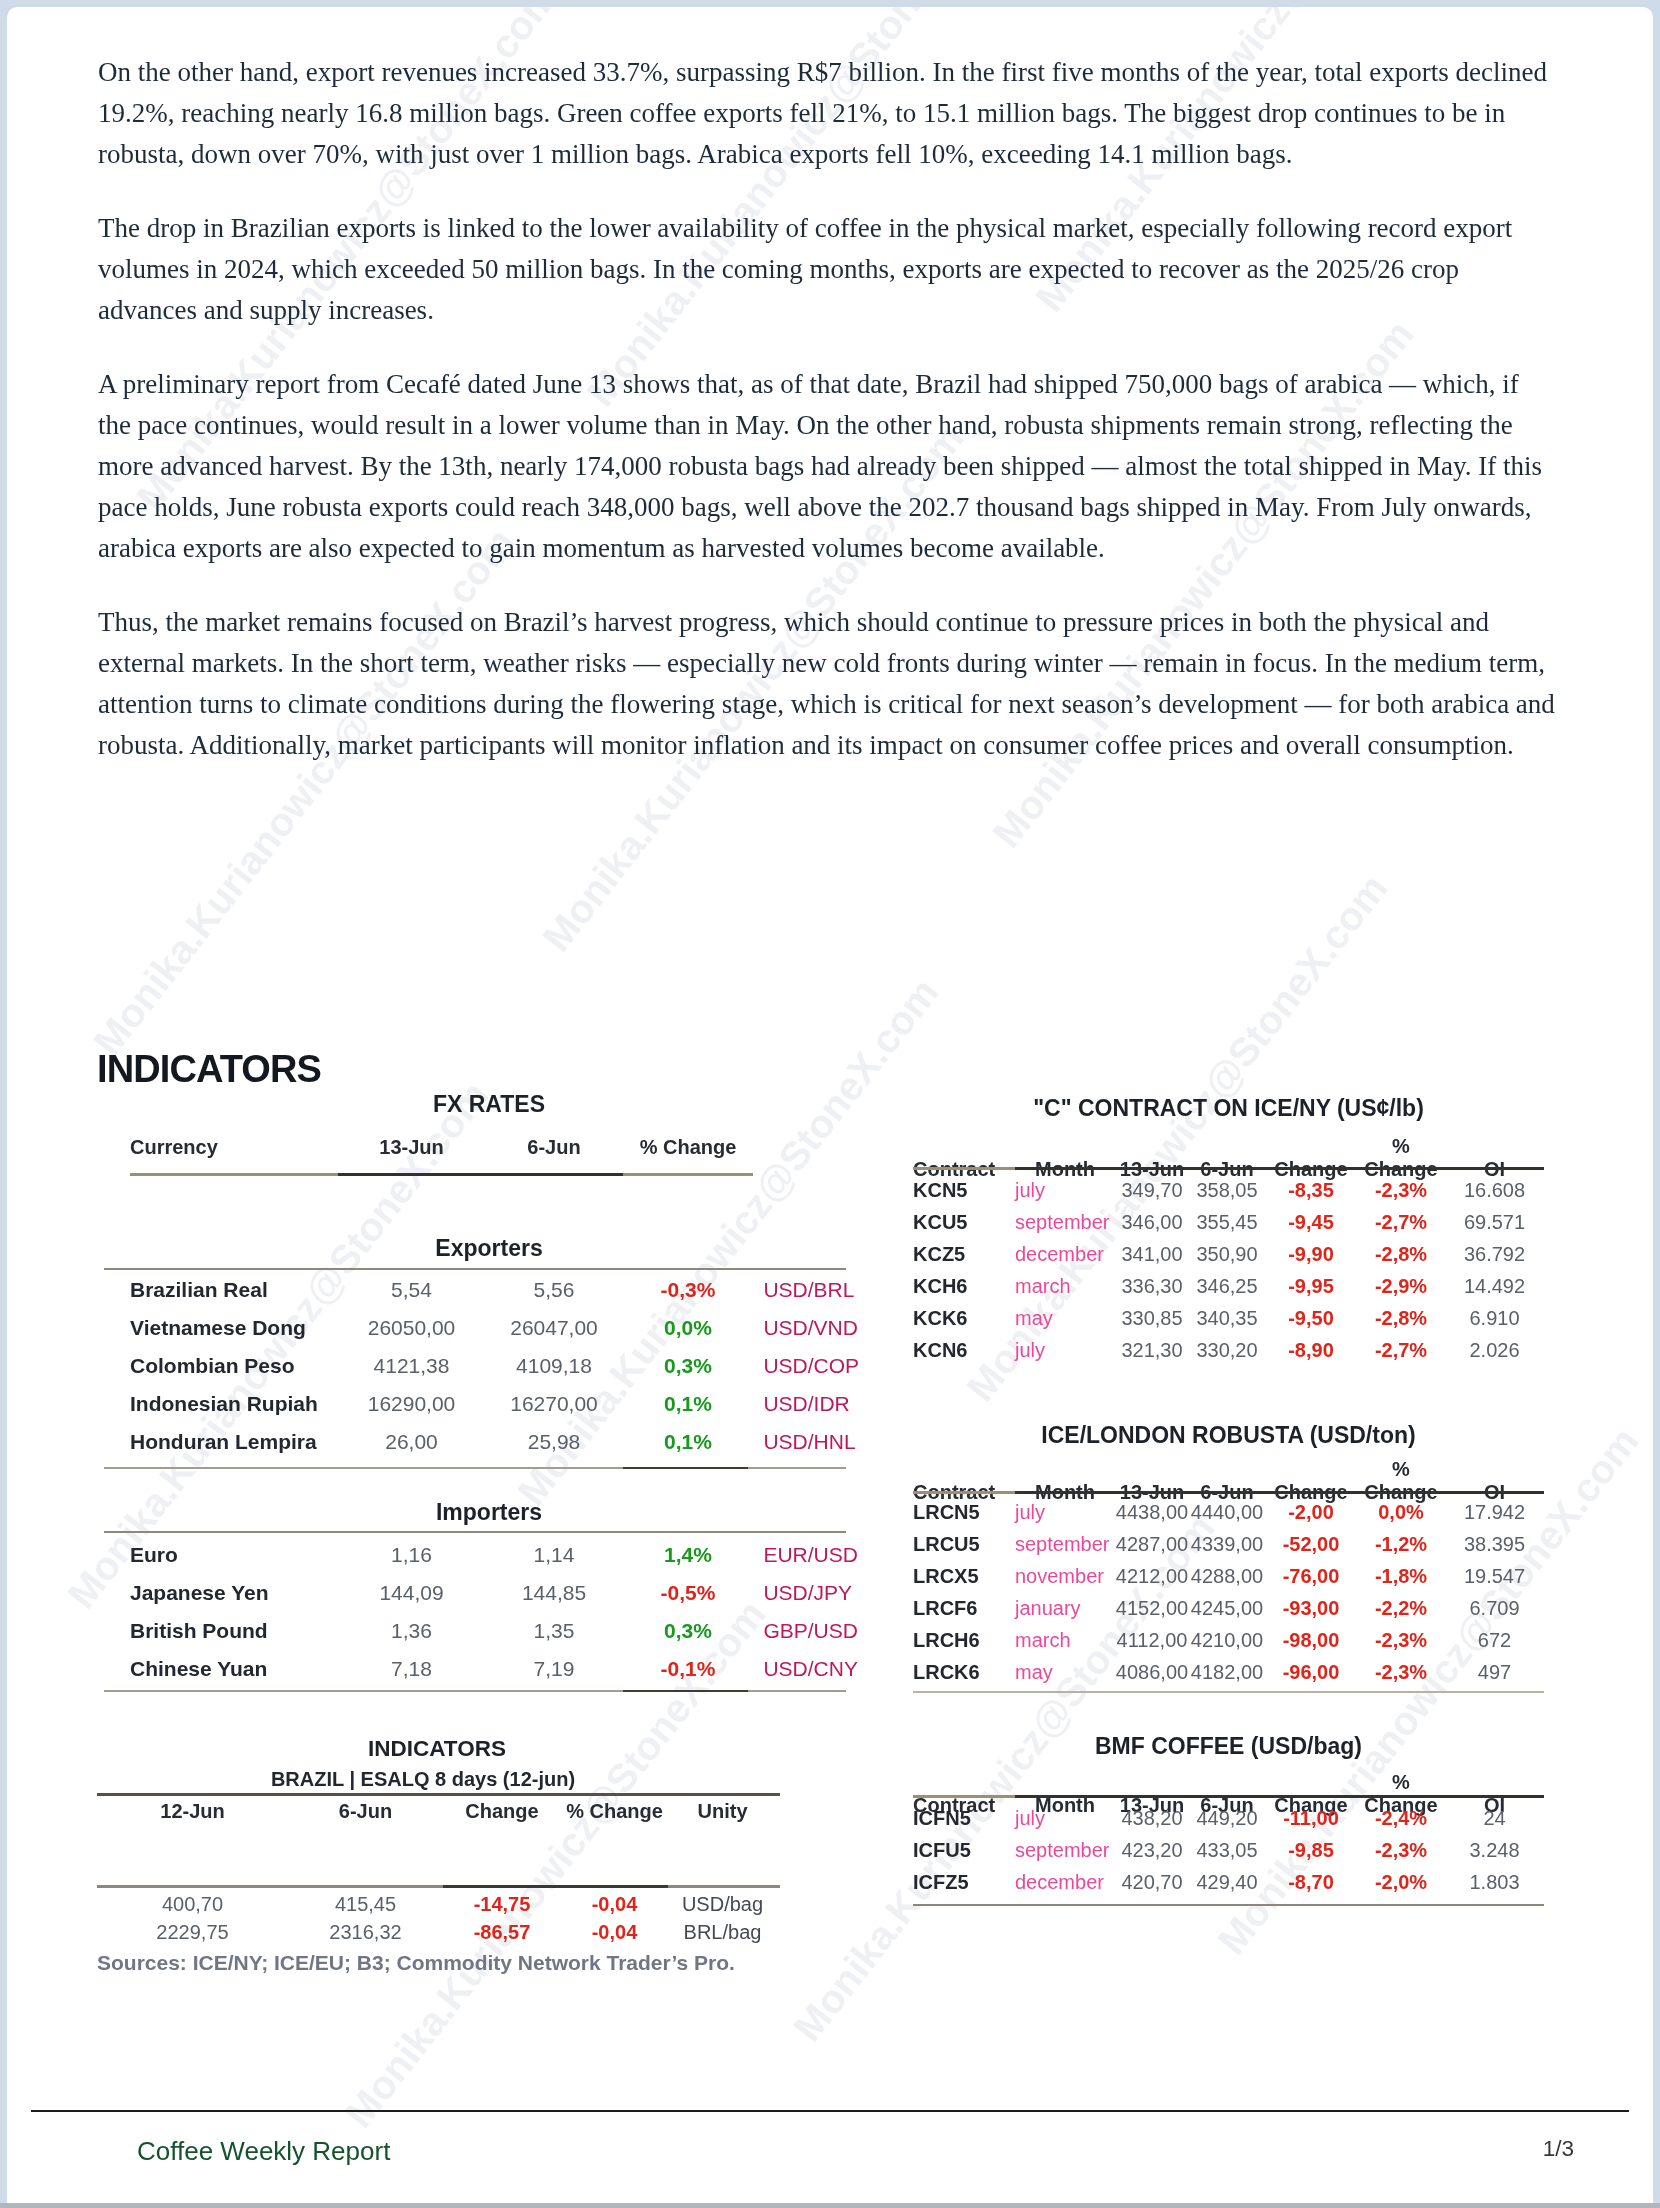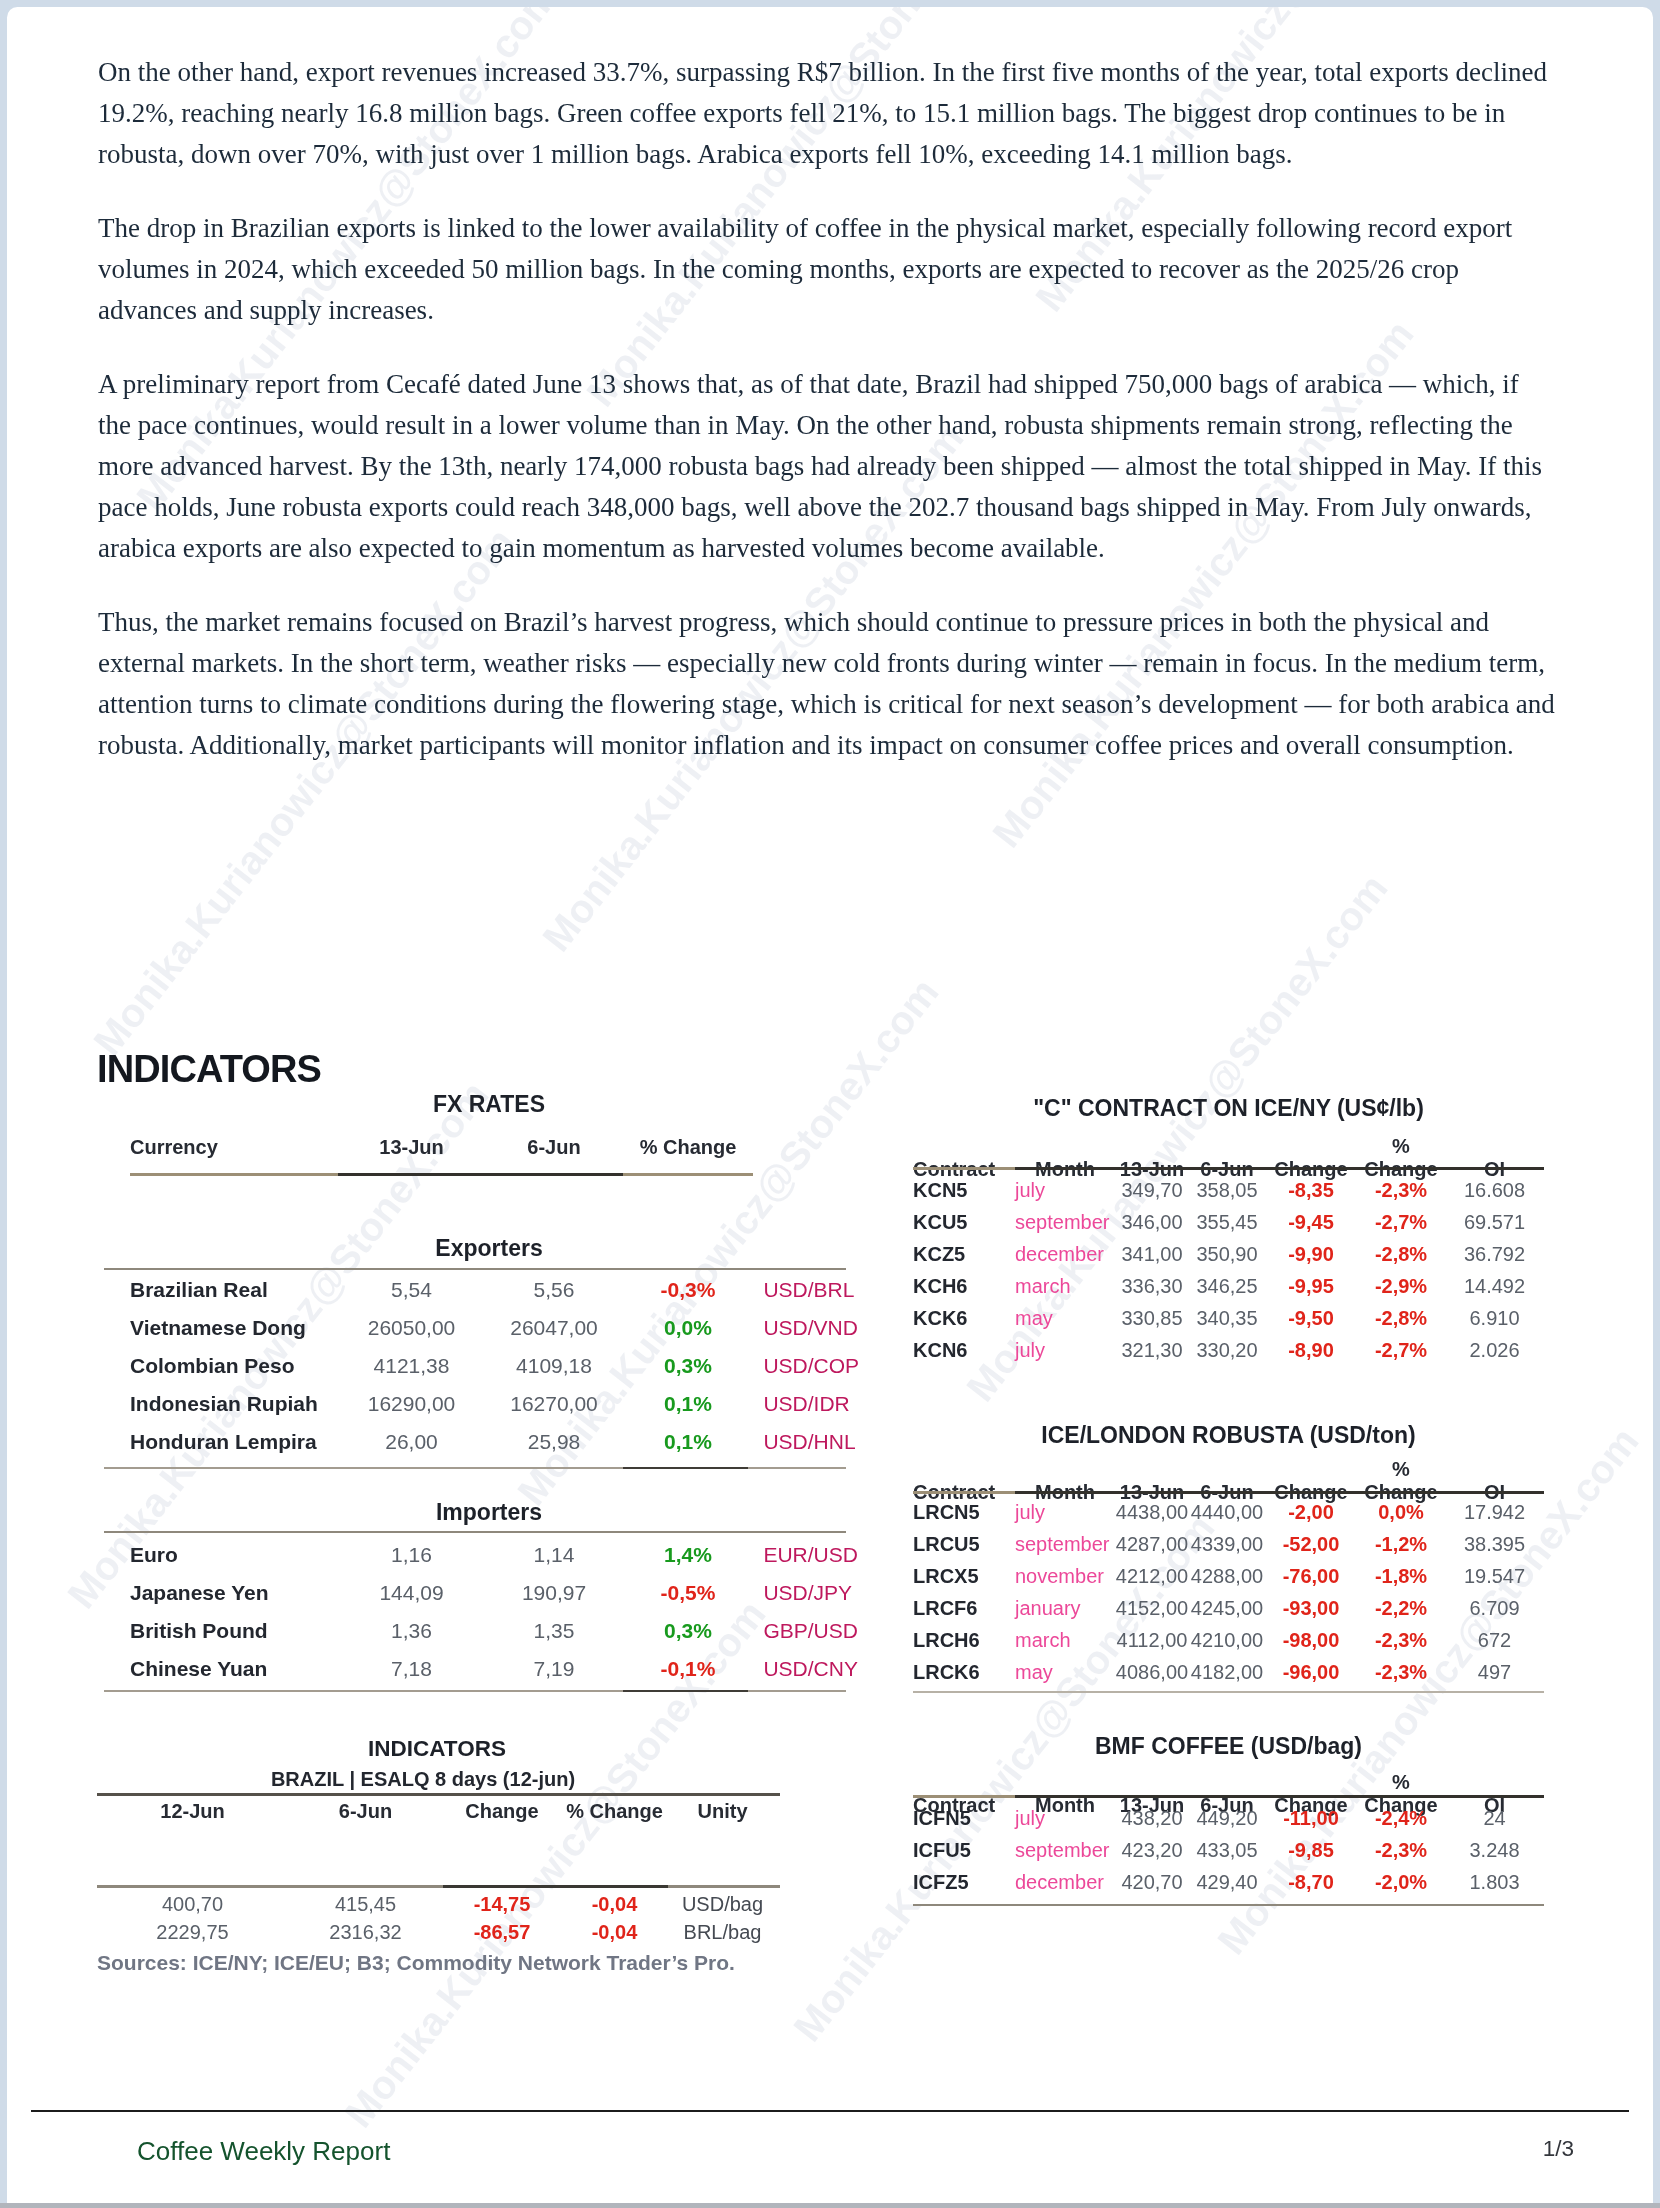--- a/index.html
+++ b/index.html
@@ -143,21 +143,21 @@
         <div class="trow">
           <span class="cell c-name">Euro</span>
           <span class="cell c-num">1,16</span>
           <span class="cell c-num">1,14</span>
           <span class="cell c-pct up">1,4%</span>
           <span class="cell c-pair">EUR/USD</span>
         </div>
         <div class="trow">
           <span class="cell c-name">Japanese Yen</span>
           <span class="cell c-num">144,09</span>
-          <span class="cell c-num">190,97</span>
+          <span class="cell c-num">144,85</span>
           <span class="cell c-pct down">-0,5%</span>
           <span class="cell c-pair">USD/JPY</span>
         </div>
         <div class="trow">
           <span class="cell c-name">British Pound</span>
           <span class="cell c-num">1,36</span>
           <span class="cell c-num">1,35</span>
           <span class="cell c-pct up">0,3%</span>
           <span class="cell c-pair">GBP/USD</span>
         </div>

